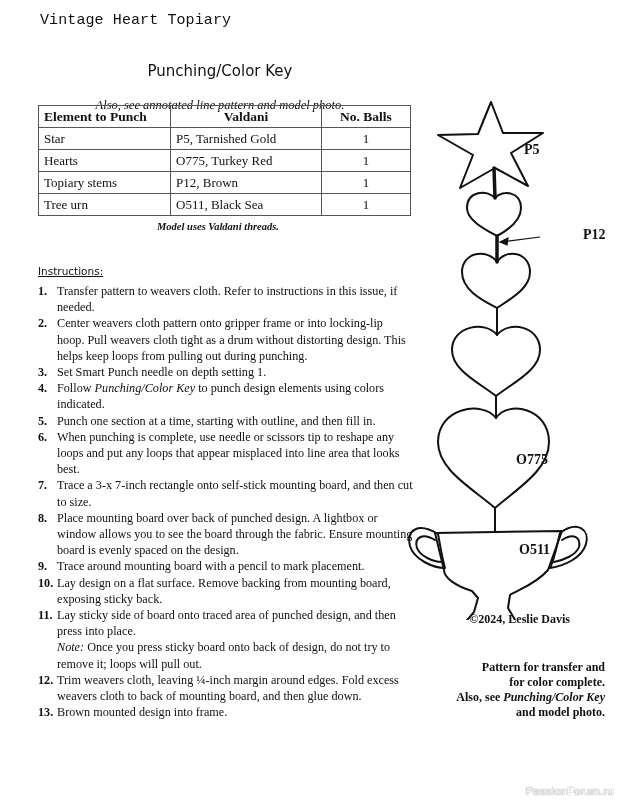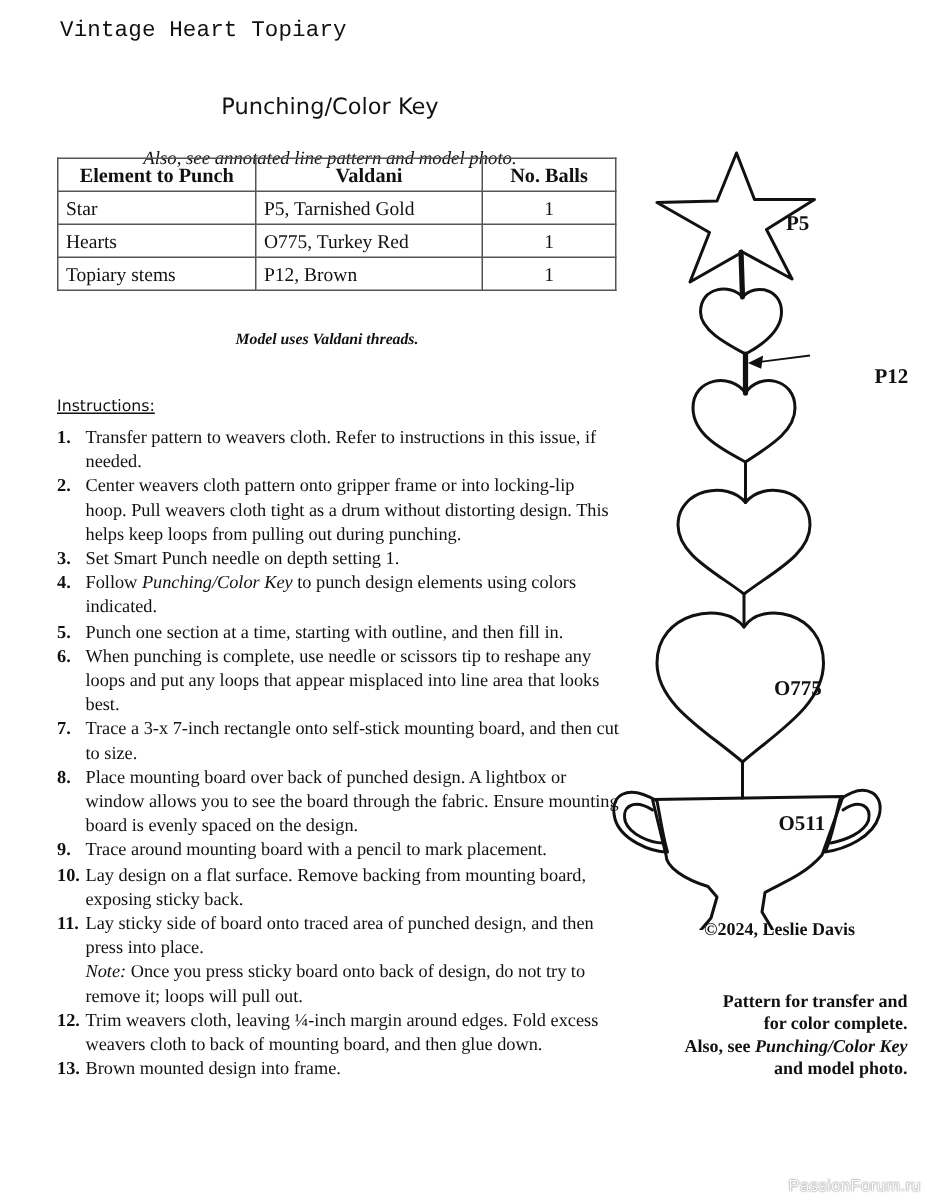--- a/index.html
+++ b/index.html
@@ -3,21 +3,21 @@
 <meta charset="utf-8">
 <style>
   html, body { margin: 0; padding: 0; background: #ffffff; }
   body { width: 618px; height: 800px; position: relative; overflow: hidden; color: #111; font-family: "Liberation Serif", serif; }
   .title { position: absolute; left: 40px; top: 12px; font-family: Liberation Mono, monospace; font-size: 15px; letter-spacing: 0.1px; }
   .key-title { position: absolute; left: 0; width: 440px; top: 62px; text-align: center; font-family: "DejaVu Sans", sans-serif; font-size: 15px; }
   .key-sub { position: absolute; left: 0; width: 440px; top: 87px; text-align: center; font-style: italic; font-size: 12.5px; margin-top: 11px; }
   table.key { position: absolute; left: 38px; top: 105px; border-collapse: collapse; font-size: 13px; }
   table.key th, table.key td { border: 1px solid #555; padding: 0 5px; height: 21px; }
   table.key th { font-weight: bold; font-size: 13.5px; }
-  table.key th.c0 { text-align: center; width: 121px; }
+  table.key th.c0 { text-align: left; width: 121px; }
   table.key th.c1 { width: 140px; }
   table.key th.c2 { width: 78px; }
   table.key td.c2 { text-align: center; }
   .model-note { position: absolute; left: 38px; width: 360px; top: 221px; text-align: center; font-style: italic; font-weight: bold; font-size: 10.5px; }
   .instr-head { position: absolute; left: 38px; top: 265px; font-family: "DejaVu Sans", sans-serif; font-size: 10.5px; text-decoration: underline; }
   ol.steps { position: absolute; left: 38px; top: 283px; width: 375px; margin: 0; padding: 0; list-style: none; font-size: 12.2px; line-height: 16.2px; }
   ol.steps li { position: relative; padding-left: 19px; }
   ol.steps li .num { position: absolute; left: 0; top: 0; font-weight: bold; }
   ol.steps li .note { display: block; }
   ol.steps li em { font-style: italic; }
@@ -49,20 +49,25 @@
     <td class="c2">1</td>
   </tr>
   <tr>
     <td>Hearts</td>
     <td>O775, Turkey Red</td>
     <td class="c2">1</td>
   </tr>
   <tr>
     <td>Topiary stems</td>
     <td>P12, Brown</td>
+    <td class="c2">1</td>
+  </tr>
+  <tr>
+    <td>Tree urn</td>
+    <td>O511, Black Sea</td>
     <td class="c2">1</td>
   </tr>
 </tbody>
   </table>
 
 <div class="model-note">Model uses Valdani threads.</div>
 
 <div class="instr-head">Instructions:</div>
 
 <ol class="steps">
@@ -112,21 +117,21 @@
     <path d="M162,450 C174,442 181,448 179,457 C176,465 164,470 154,472"></path>
   </g>
 
   <g stroke="#111" stroke-width="1.2" fill="#111">
     <line x1="140" y1="147" x2="101" y2="152"></line>
     <path d="M100,152 L108,148 L107,155 Z"></path>
   </g>
 </svg>
 
 <div class="lbl" style="left:486px; top:142px;">P5</div>
-<div class="lbl" style="left:545px; top:244px;">P12</div>
+<div class="lbl" style="left:545px; top:227px;">P12</div>
 <div class="lbl" style="left:478px; top:452px;">O775</div>
 <div class="lbl" style="left:481px; top:542px;">O511</div>
 
 <div class="copyright">©2024, Leslie Davis</div>
 
 <div class="pattern-note">
   <div>Pattern for transfer and</div>
   <div>for color complete.</div>
   <div><span>Also, see </span><em>Punching/Color Key</em></div>
   <div>and model photo.</div>

